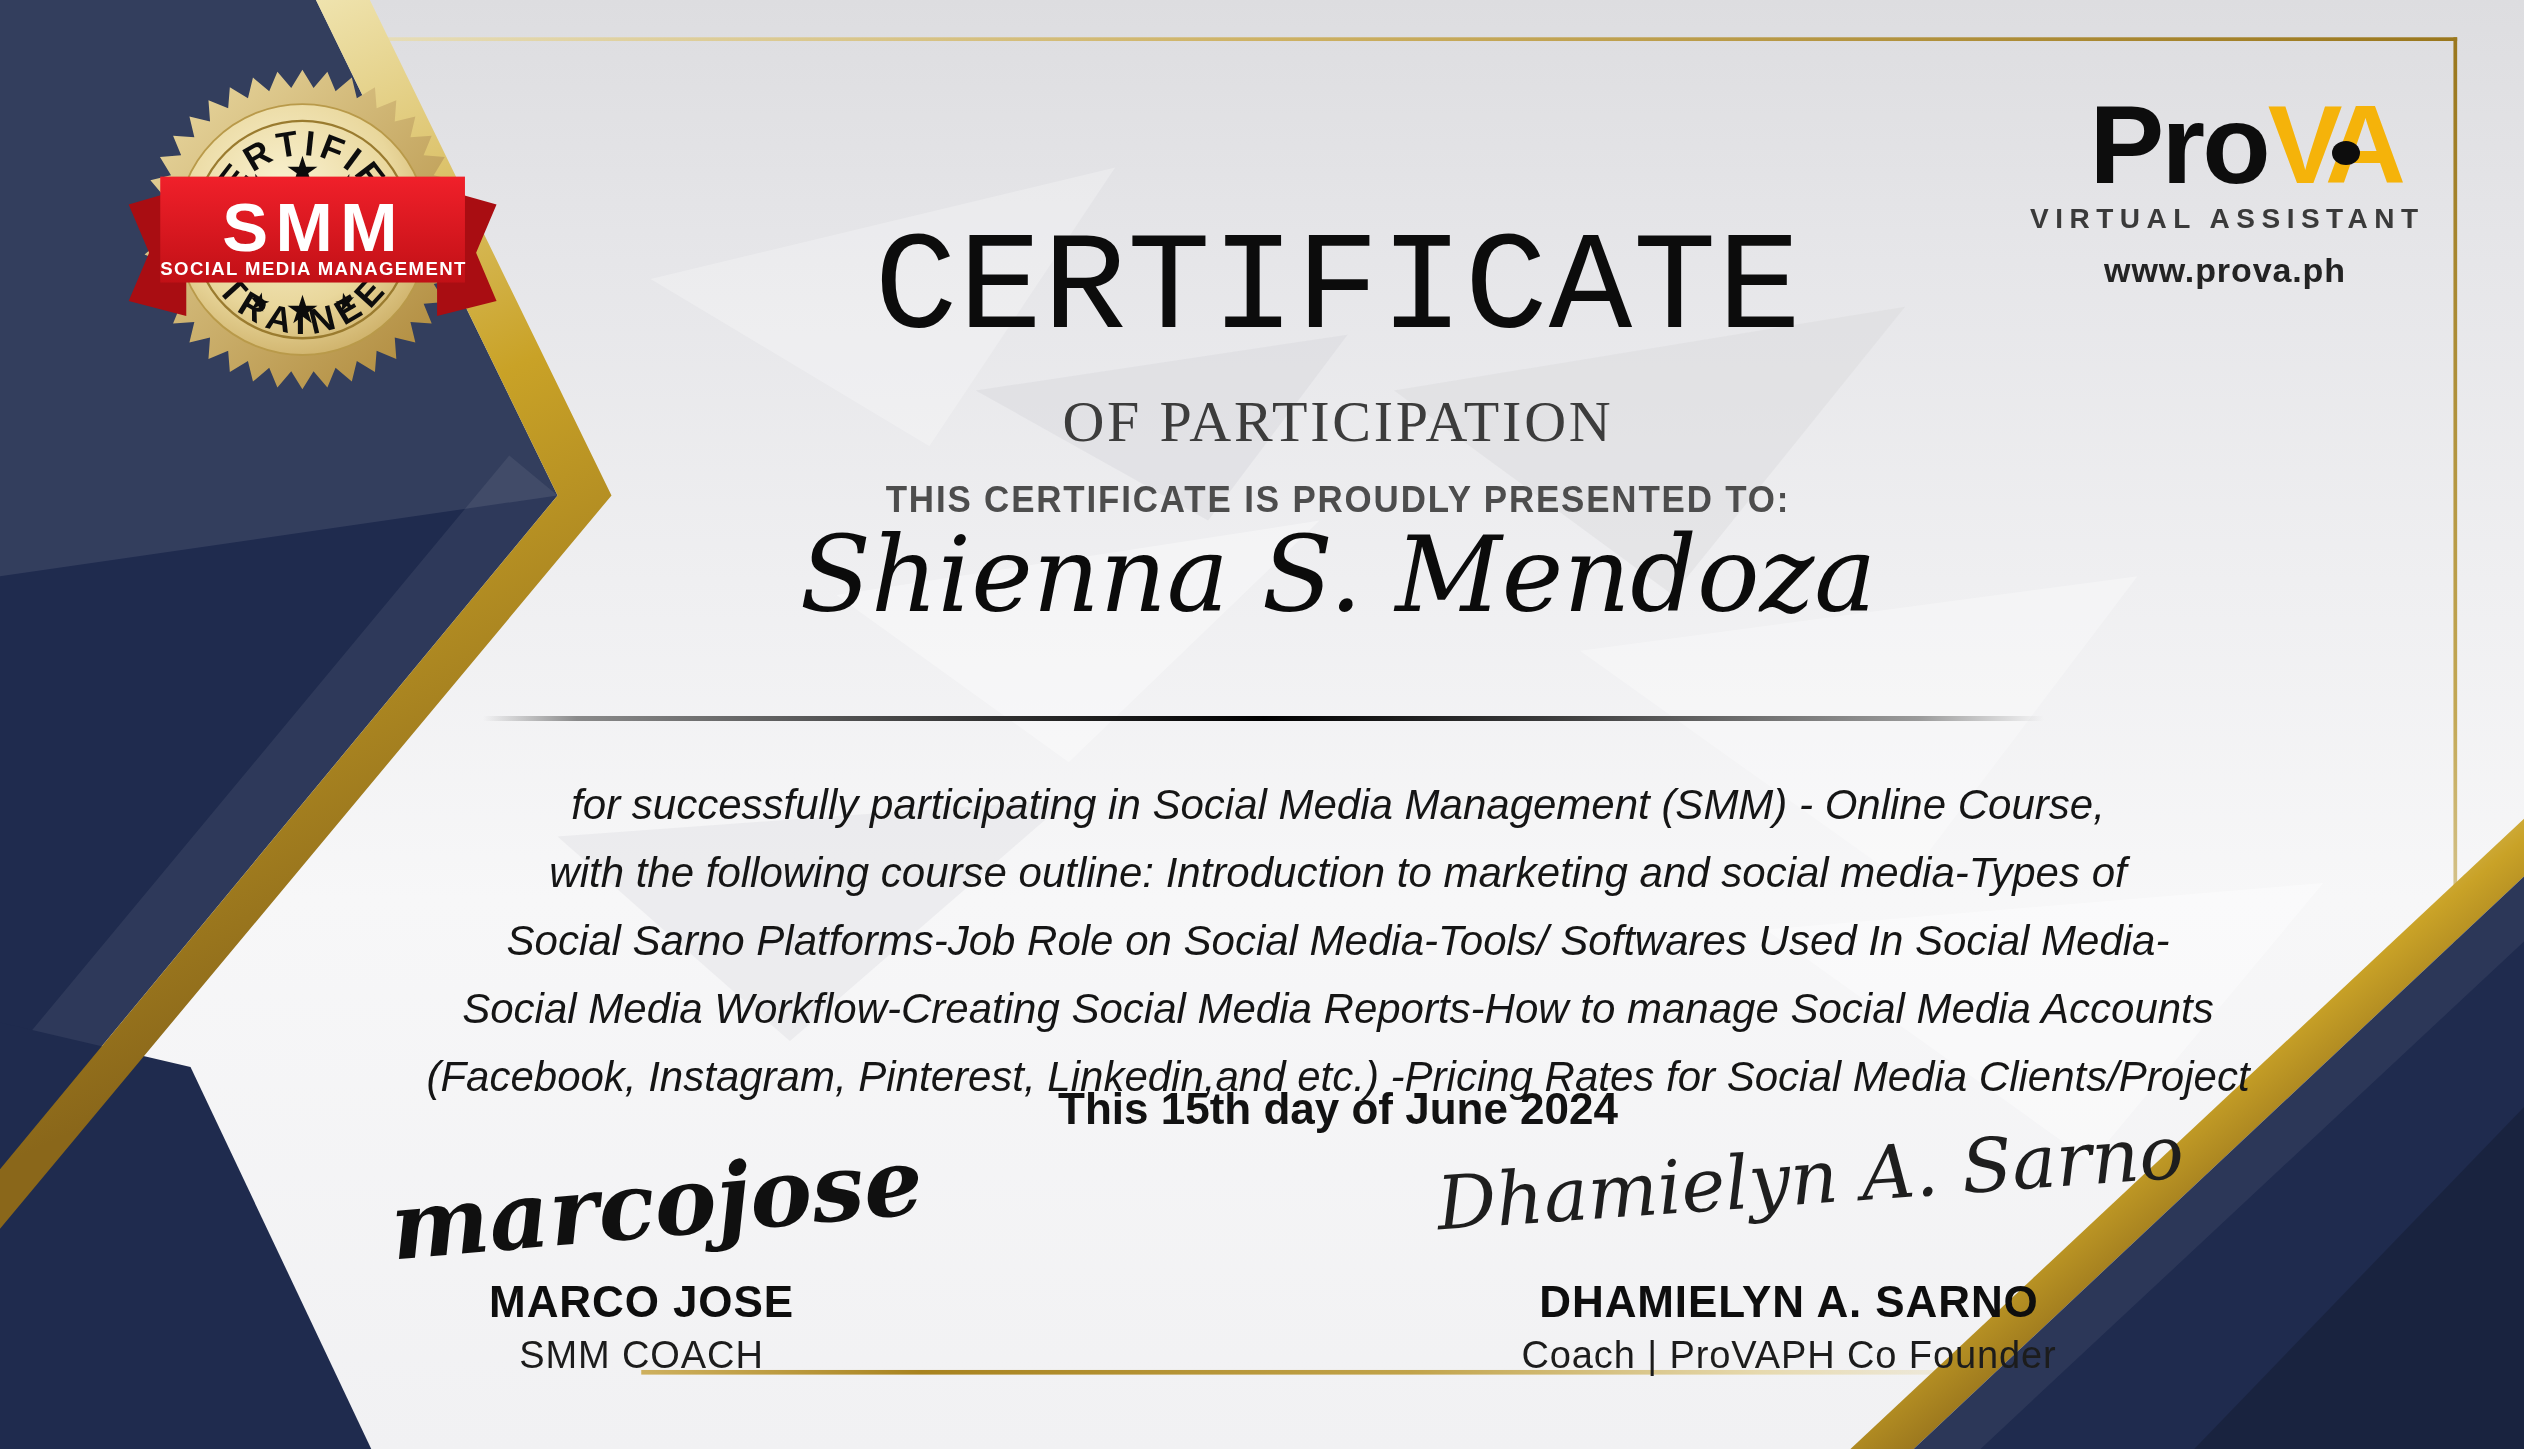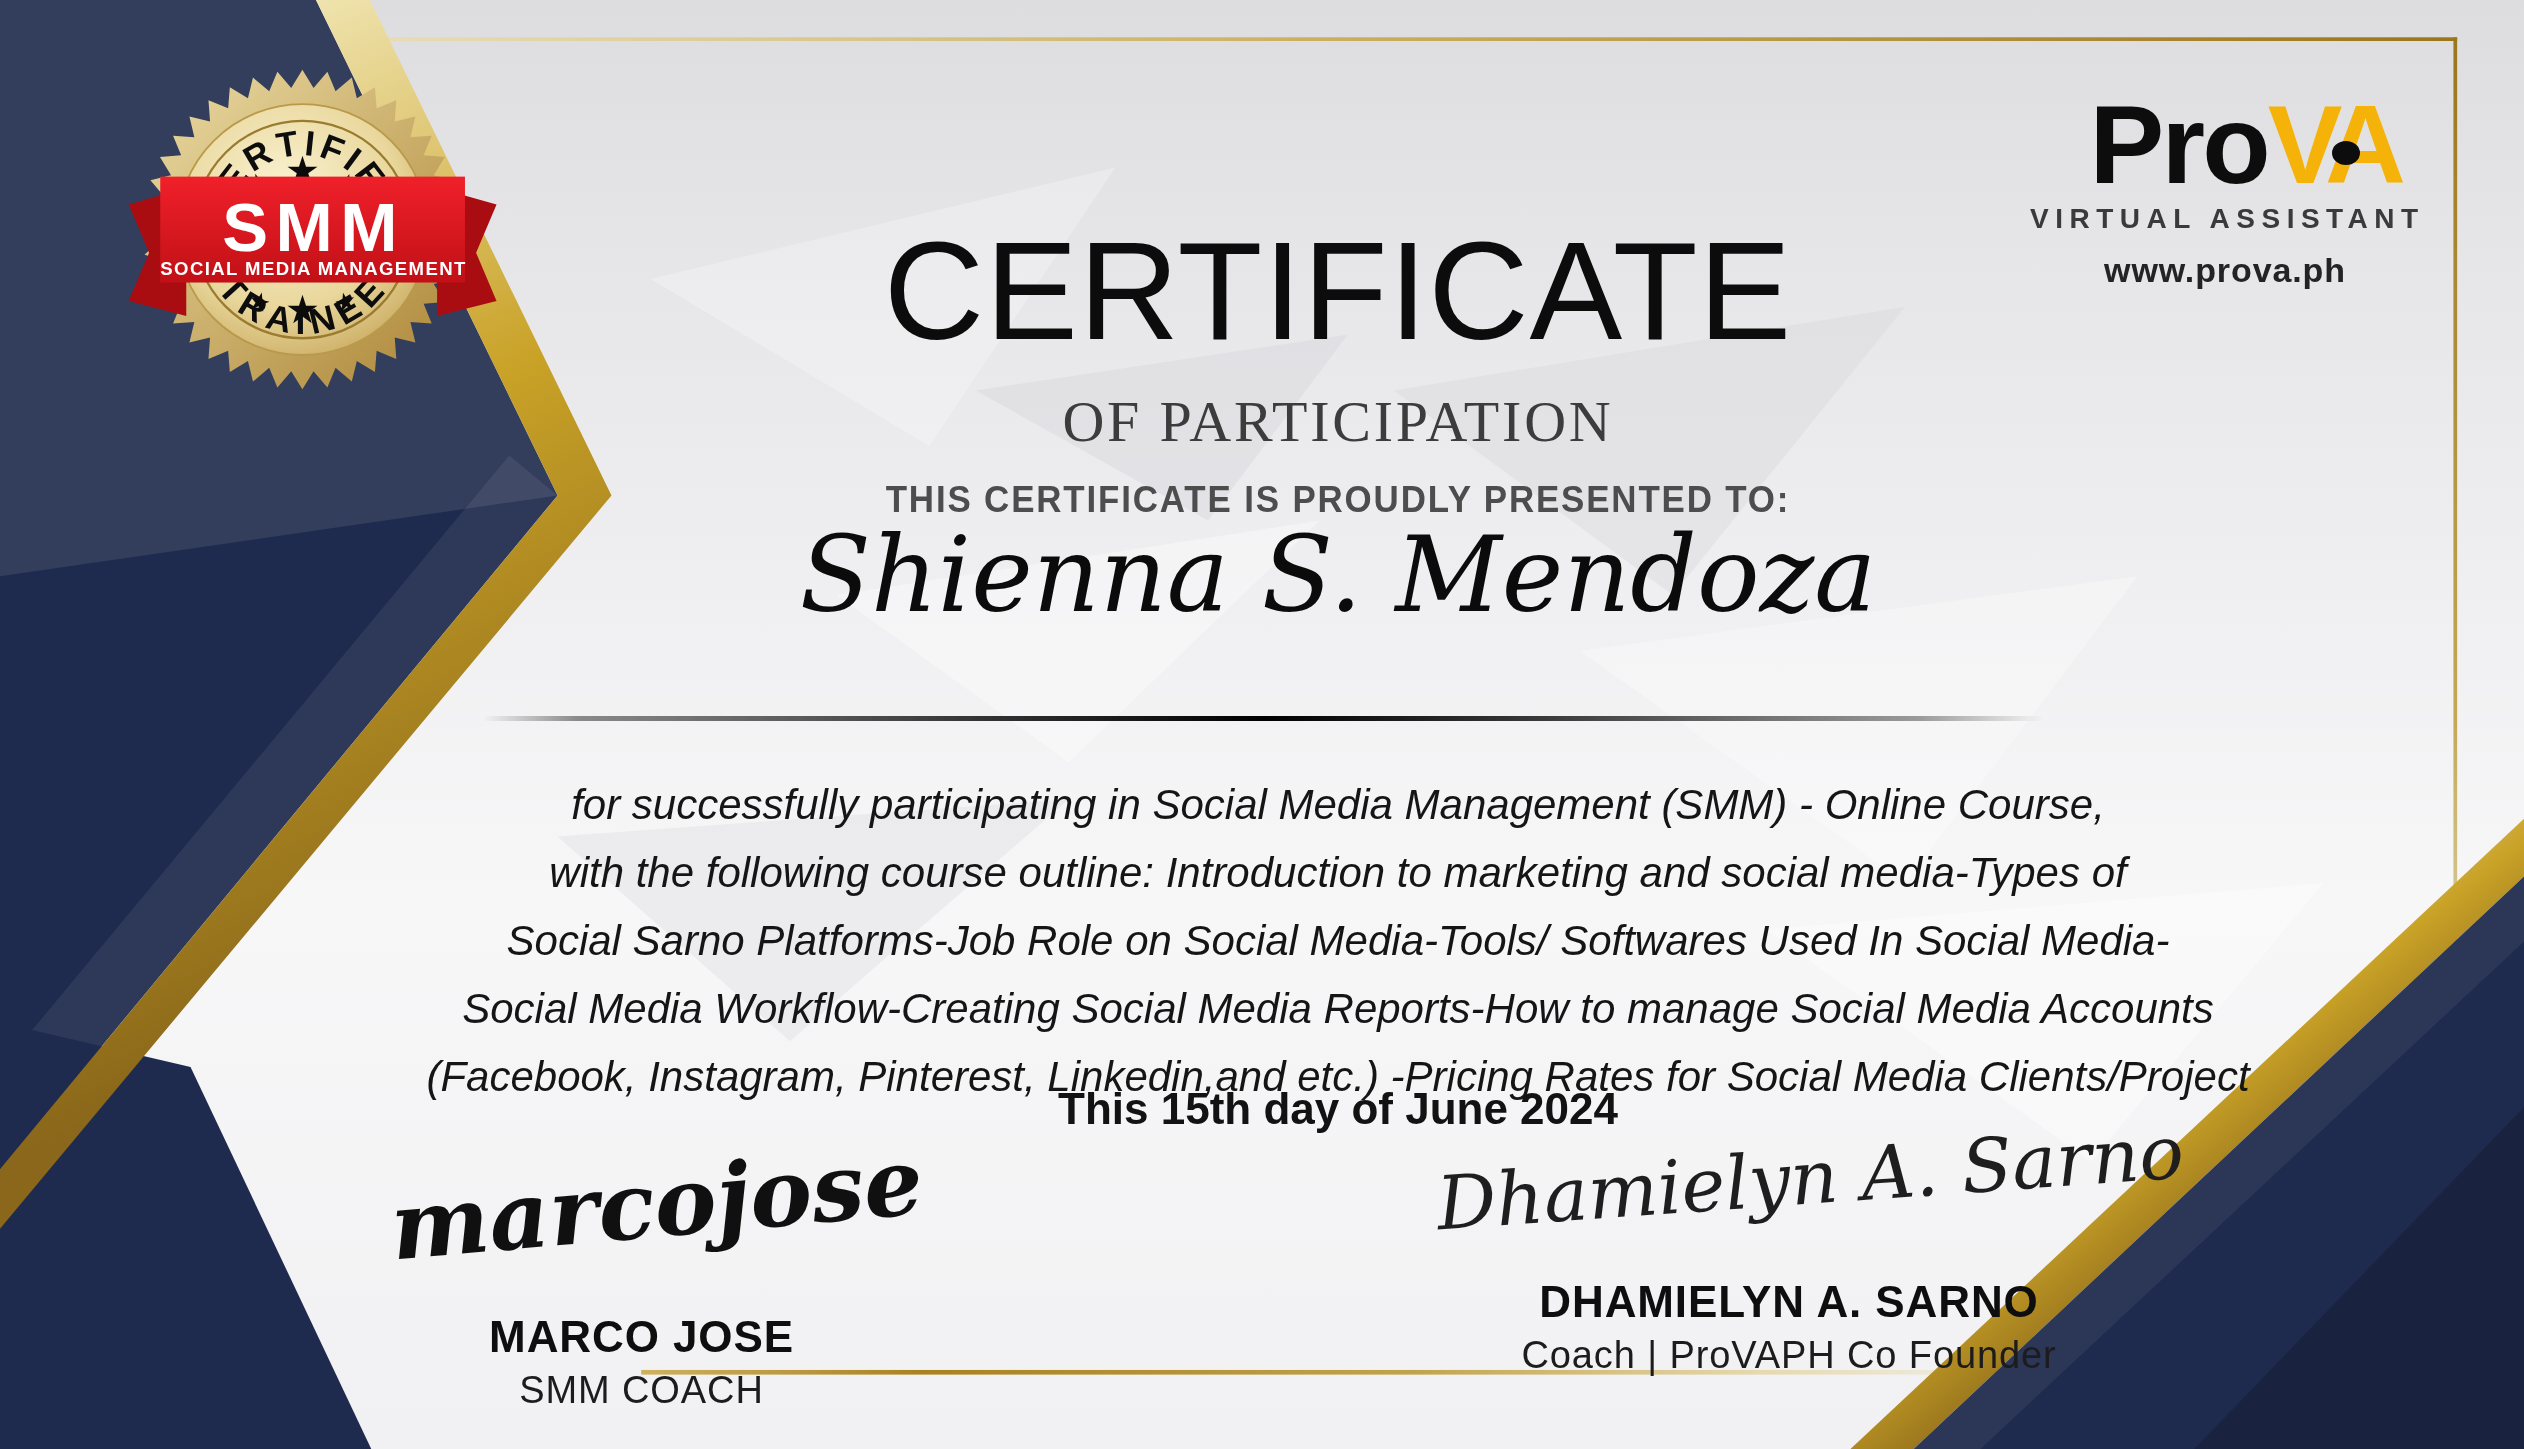--- a/index.html
+++ b/index.html
@@ -20,39 +20,39 @@
   .logo .brand{position:relative;display:inline-block;line-height:1;white-space:nowrap;}
   .logo .brand-black{font-size:112px;font-weight:bold;color:#0d0d0d;letter-spacing:-2.8px;margin-left:36px;}
   .logo .brand-accent{font-size:112px;font-weight:bold;color:#f5b30a;letter-spacing:-9.3px;}
   .logo .brand-dot{position:absolute;right:37px;top:52px;width:28px;height:24px;border-radius:50%;background:#0d0d0d;}
   .logo .tagline{margin-top:2px;font-size:28px;font-weight:bold;letter-spacing:6.5px;color:#3a3a3a;white-space:nowrap;}
   .logo .website{margin-top:16px;font-size:34px;font-weight:bold;letter-spacing:0.9px;color:#232323;}
 
   
   .main{position:absolute;left:167px;top:0;width:2342px;height:1450px;text-align:center;}
   .main > div{position:absolute;left:0;width:100%;}
-  .title{top:216px;font-family:Liberation Sans, sans-serif;font-size:139px;font-weight:normal;
+  .title{top:216px;font-family:Liberation Mono, monospace;font-size:139px;font-weight:normal;
          color:#0c0c0c;letter-spacing:0.9px;line-height:149px;}
   .subtitle{top:388px;font-family:"Liberation Serif",serif;font-size:58px;color:#3c3c3c;letter-spacing:2.8px;text-align:center;}
   .presented{top:479px;font-size:36px;font-weight:bold;color:#4d4d4d;letter-spacing:1.9px;transform:scaleX(.97);}
   .recipient{top:514px;font-family:"DejaVu Serif","Liberation Serif",serif;font-style:italic;
              font-size:104px;color:#0b0b0b;}
   .underline{position:absolute;left:483px;top:716px;width:1561px;height:4.6px;
      background:linear-gradient(90deg,rgba(140,140,140,0) 0%,#8a8a8a 6%,#333 32%,#000 50%,#3a3a3a 68%,#9a9a9a 92%,rgba(160,160,160,0) 100%);}
   .bodytext{top:766px;font-size:42px;color:#151515;line-height:59px;}
   .bodytext p{margin:9px;font-style:italic;}
   .dateline{top:1084px;font-size:44px;font-weight:bold;color:#121212;}
 
   
   .sig-script{position:absolute;text-align:center;font-family:"DejaVu Serif","Liberation Serif",serif;
               font-style:italic;color:#101010;white-space:nowrap;}
   .sig-script.left{left:390px;top:1150px;width:520px;font-size:93px;font-weight:bold;transform:rotate(-5deg);}
   .sig-script.right{left:1436px;top:1136px;width:706px;font-size:74px;font-weight:normal;color:#1e1e1e;transform:rotate(-4deg);}
   .sig-block{position:absolute;text-align:center;}
-  .sig-block.left{left:409px;top:1277px;width:465px;margin-top:35px;}
+  .sig-block.left{left:409px;top:1277px;width:465px;}
   .sig-block.right{left:1487px;top:1277px;width:604px;}
   .sig-name{font-size:44px;font-weight:bold;color:#0e0e0e;letter-spacing:0.9px;}
   .sig-title{margin-top:7.4px;font-size:38px;font-weight:normal;color:#1c1c1c;letter-spacing:0.9px;}
 </style>
 </head>
 <body>
 
 <div class="stage">
 
   <svg class="decor" width="2525" height="1450" viewBox="0 0 2717 1560">

